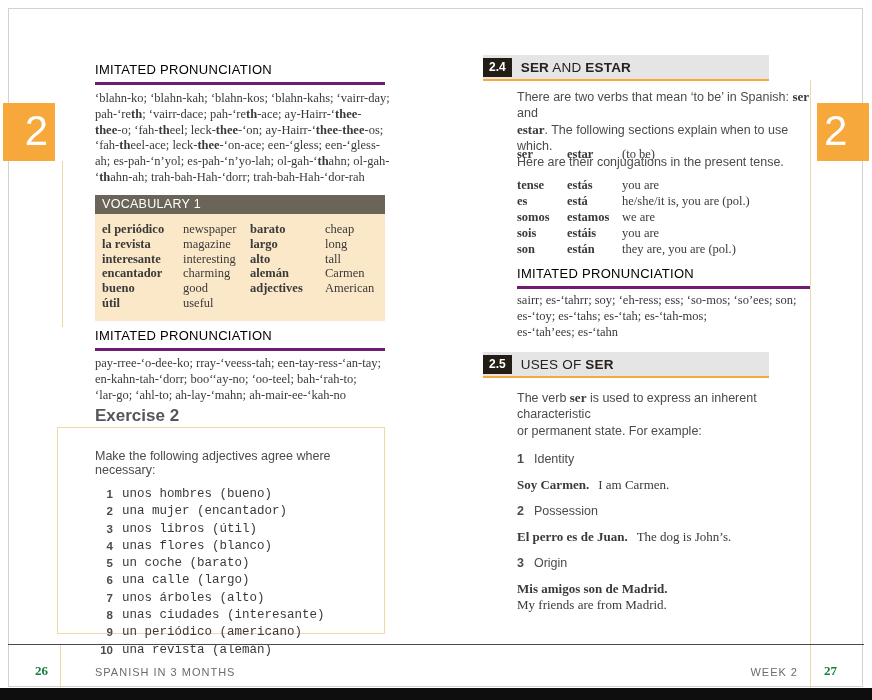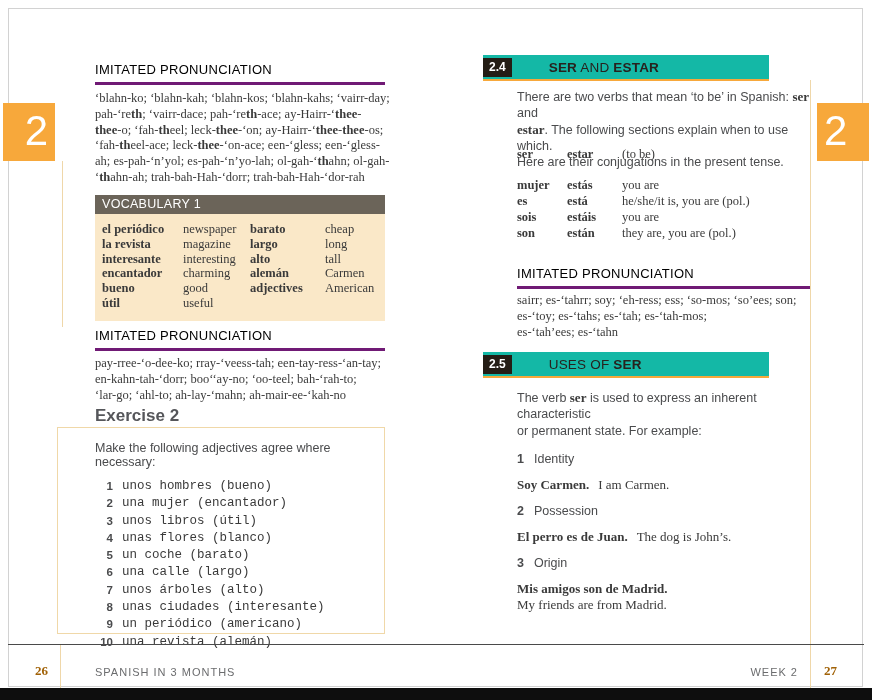--- a/index.html
+++ b/index.html
@@ -43,32 +43,32 @@
     padding:8px 0 10px 7px; font-size:12.5px; line-height:14.8px;
   }
   .vocab-table .c-es { font-weight:bold; }
 
   
   .ex-title { font-family:"Liberation Sans", sans-serif; font-weight:bold; font-size:17px; color:#55565a; }
   .ex-box {
     position:absolute; left:57px; top:427px; width:328px; height:207px;
     border:1px solid #F0D8A8; box-sizing:border-box; padding:13px 0 0 37px; background:#fff;
   }
-  .ex-instr { font-family:"Liberation Sans", sans-serif; font-size:12.5px; color:#4a4b4d; margin:0 0 9px 0; }
+  .ex-instr { font-family:"Liberation Sans", sans-serif; font-size:12.5px; color:#4a4b4d; margin:8px 0 9px 0; }
   .ex-item { display:flex; line-height:17.3px; }
   .ex-num {
     width:18px; text-align:right; margin-right:9px; font-family:"Liberation Sans", sans-serif;
     font-weight:bold; font-size:11.5px; color:#4a4b4d;
   }
   .ex-text { font-size:12.5px;font-family:Liberation Mono, monospace; }
 
   
   .sec-bar {
-    position:absolute; left:483px; width:286px; height:24px; background:#14b8a6;
-    border-bottom:2px solid #F7A83B; z-index:2; display:flex; align-items:center;gap:28px;
+    position:absolute; left:483px; width:286px; height:24px; background:#e5e5e5;
+    border-bottom:2px solid #F7A83B; z-index:2; display:flex; align-items:center;
   }
   .sec-num {
     background:#241D15; color:#fff; font-family:"Liberation Sans", sans-serif;
     font-weight:bold; font-size:12px; line-height:17px; padding:1px 6px; margin-right:9px;
   }
   .sec-title { font-family:"Liberation Sans", sans-serif; font-size:13.5px; color:#27221e; letter-spacing:.2px; }
   .sec-title b { font-weight:bold; }
 
   .sans-par { font-family:"Liberation Sans", sans-serif; font-size:12.5px; line-height:16.3px; color:#4a4b4d; }
   .sans-par b { font-family:"Liberation Serif", serif; font-size:13px; color:#3a3a3a; }
@@ -82,21 +82,21 @@
   
   .use-label { font-family:"Liberation Sans", sans-serif; font-size:12.5px; color:#4a4b4d; margin:0 0 11px 0; }
   .use-label .n { font-weight:bold; margin-right:10px; }
   .use-ex { font-size:13px; margin:0 0 11px 0; line-height:16px; }
   .use-ex b { font-weight:bold; }
   .use-ex .en { margin-left:9px; }
   .use-ex.stacked .en { display:block; margin-left:0; }
 
   
   .foot-rule { position:absolute; left:8px; top:644px; width:856px; height:1px; background:#4a4a4a; z-index:2; }
-  .foot-num { position:absolute; top:663px; font-size:13px; font-weight:bold; color:#a16207; z-index:2; }
+  .foot-num { position:absolute; top:663px; font-size:13px; font-weight:bold; color:#15803d; z-index:2; }
   .foot-title {
     position:absolute; top:666px; font-family:"Liberation Sans", sans-serif; font-size:11px;
     letter-spacing:1px; color:#6b6c6e; z-index:2;
   }
   .abs { position:absolute; }
 </style>
 </head>
 <body>
 
 <div class="stage">
@@ -221,31 +221,36 @@
   <div class="abs conj" style="left:517px; top:146px; width:295px;">
     <div class="conj-row conj-head">
       <span class="b">ser</span>
       <span class="b">estar</span>
       <span>(to be)</span>
     </div>
     <div>
 
 
         <div class="conj-row">
-          <span class="b">mujer</span>
+          <span class="b">tense</span>
           <span class="b">estás</span>
           <span>you are</span>
         </div>
 
         <div class="conj-row">
           <span class="b">es</span>
           <span class="b">está</span>
           <span>he/she/it is, you are (pol.)</span>
         </div>
 
+        <div class="conj-row">
+          <span class="b">somos</span>
+          <span class="b">estamos</span>
+          <span>we are</span>
+        </div>
 
         <div class="conj-row">
           <span class="b">sois</span>
           <span class="b">estáis</span>
           <span>you are</span>
         </div>
 
         <div class="conj-row">
           <span class="b">son</span>
           <span class="b">están</span>

